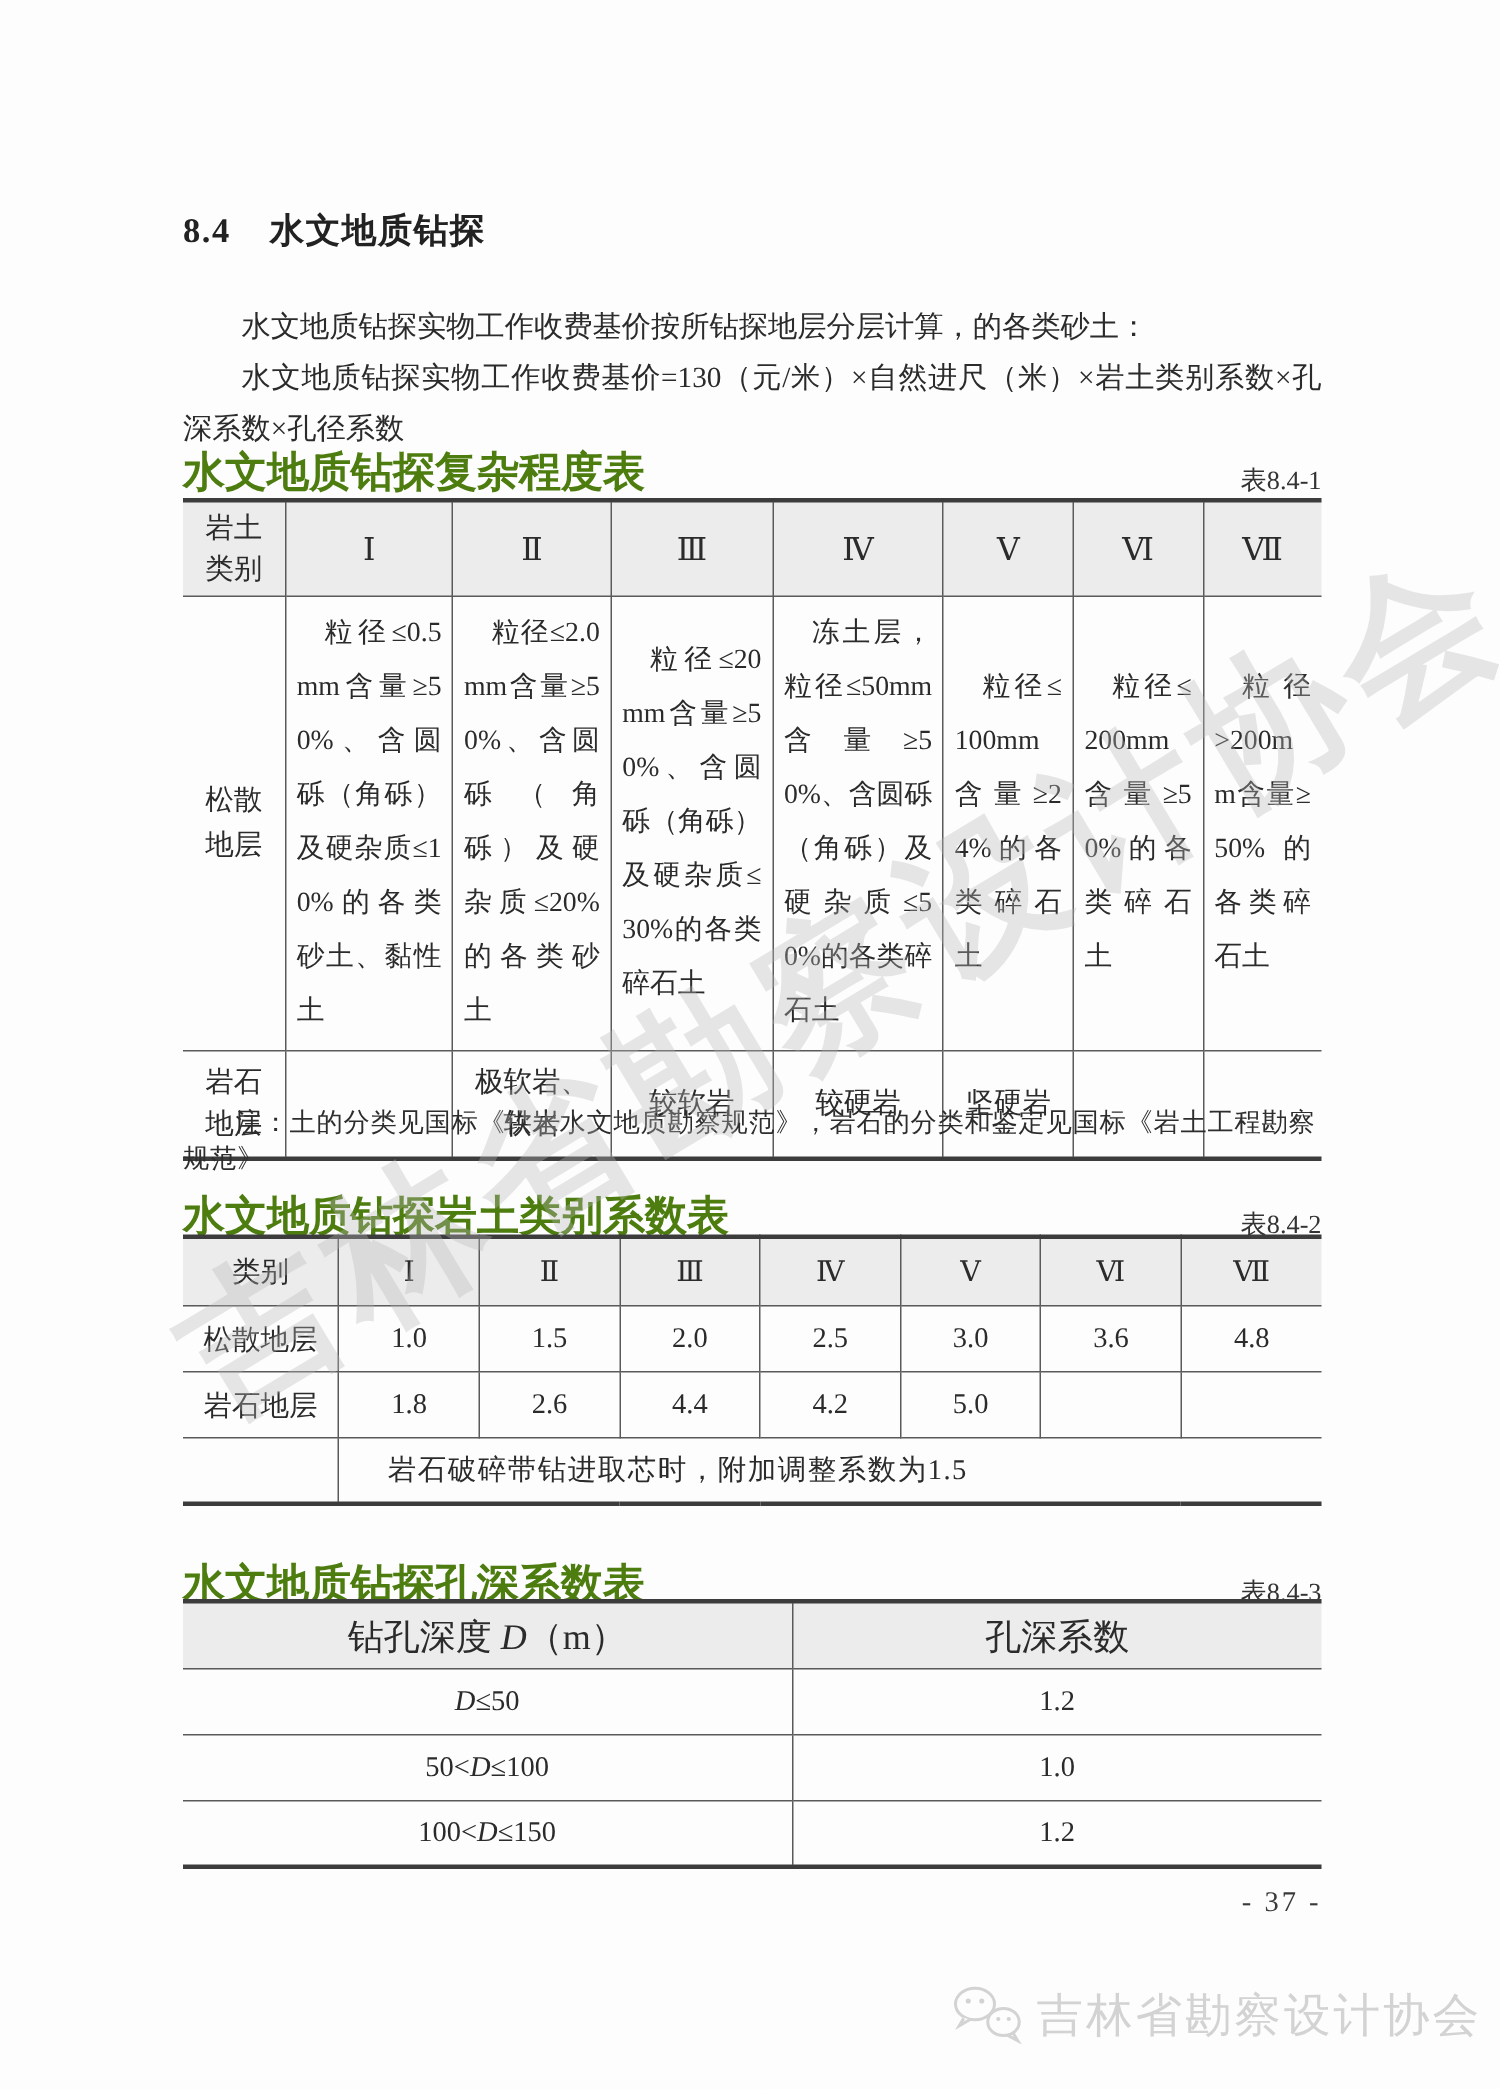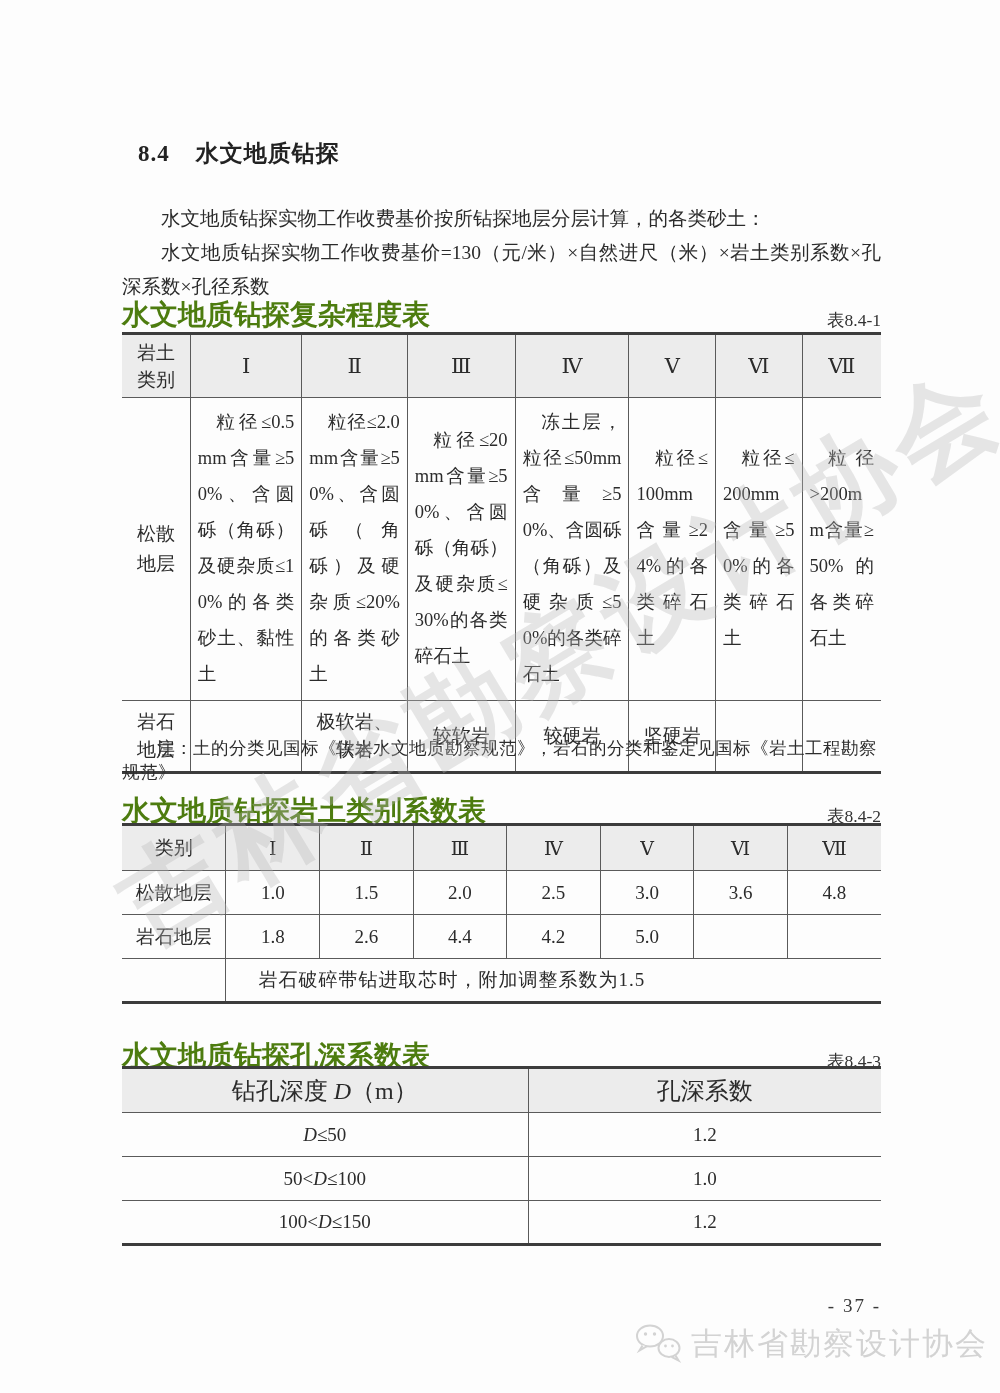--- a/index.html
+++ b/index.html
@@ -115,40 +115,39 @@
   .t3 td { height: 44px; font-size: 19px; }
 
   .var { font-style: italic; }
 
   .pagenum {
     top: 1258px;
     text-align: right;
     font-size: 19px;
     color: #3a3a3a;
     letter-spacing: 2px;
-    margin-top: 37px;
   }
 
   .footer {
     position: absolute;
     top: 1322px; right: 12px;
     display: flex; align-items: center;
     color: #d4d4d4;
   }
   .footer .org { font-size: 31px; letter-spacing: 2px; color: #d3d3d3; }
   .footer .wicon { width: 52px; height: 44px; margin-right: 6px; }
 </style>
 </head>
 <body>
 
 <div class="page">
 
   <div class="watermark">吉林省勘察设计协会</div>
 
-  <div class="content section-title" style="position:absolute;margin-left:16px;">
+  <div class="content section-title" style="position:absolute;">
     <span class="num">8.4</span><span>水文地质钻探</span>
   </div>
 
   <div class="content paras" style="position:absolute;">
     <p>水文地质钻探实物工作收费基价按所钻探地层分层计算，的各类砂土：</p>
     <p>水文地质钻探实物工作收费基价=130（元/米）×自然进尺（米）×岩土类别系数×孔深系数×孔径系数</p>
   </div>
 
   <div class="content caption cap1" style="position:absolute;">水文地质钻探复杂程度表</div>
   <div class="tlabel tl1">表8.4-1</div>

